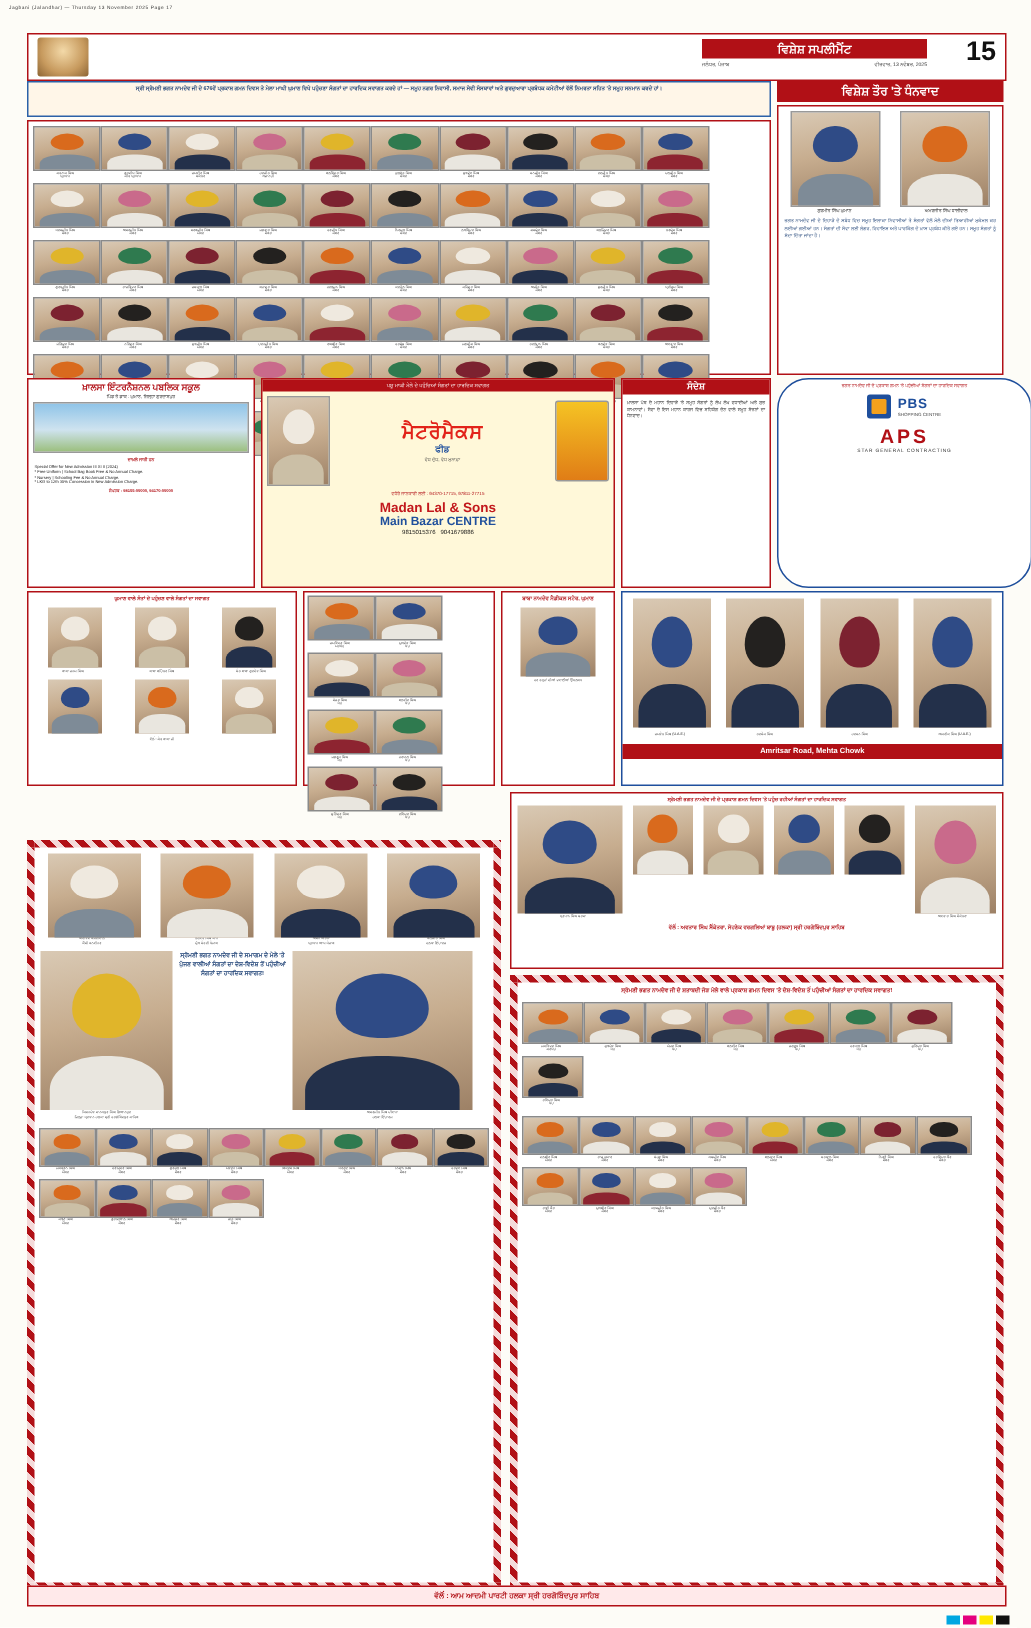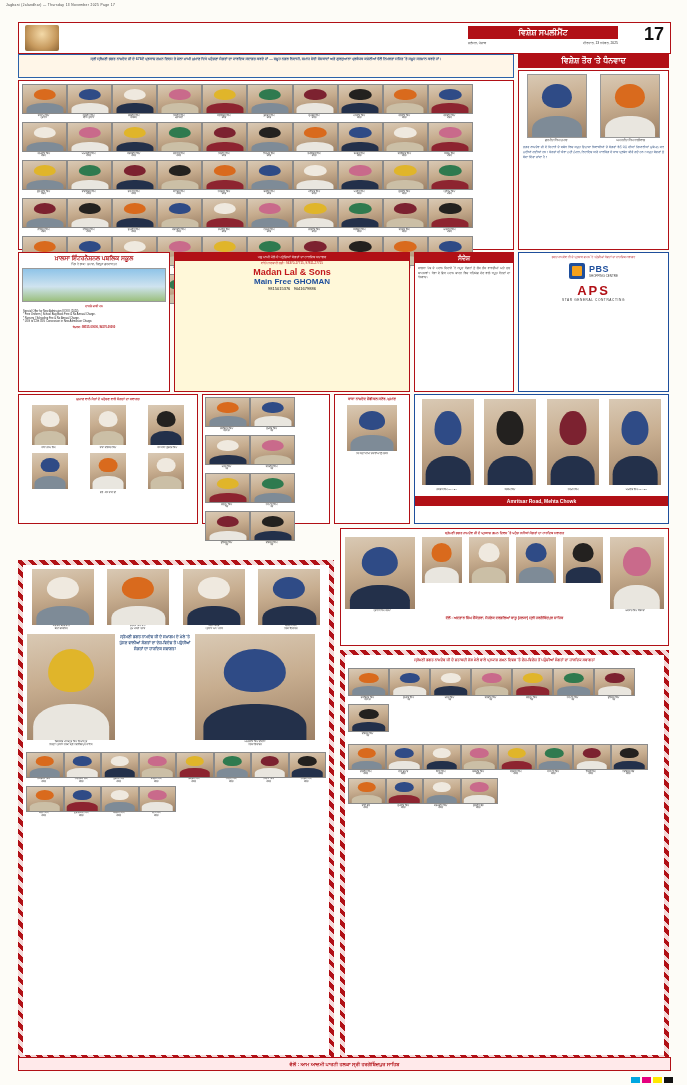--- a/index.html
+++ b/index.html
@@ -101,21 +101,21 @@
 
 <div class="page">
 
   <div class="masthead">
     <div class="mh-strip">Jagbani (Jalandhar) — Thursday  13 November 2025    Page 17</div>
   </div>
 
   <div class="topbar">
     <div class="guru"></div>
     <div class="spl">ਵਿਸ਼ੇਸ਼ ਸਪਲੀਮੈਂਟ</div>
-    <div class="num">17</div>
+    <div class="num">15</div>
     <div class="meta">
       <span>ਜਲੰਧਰ, ਪੰਜਾਬ</span>
       <span>ਵੀਰਵਾਰ, 13 ਨਵੰਬਰ, 2025</span>
     </div>
   </div>
 
   <div class="lead">
     <p>ਸ੍ਰੀ ਸ੍ਰੋਮਣੀ ਭਗਤ ਨਾਮਦੇਵ ਜੀ ਦੇ 676ਵੇਂ ਪ੍ਰਕਾਸ਼ ਗਮਨ ਦਿਵਸ ਤੇ ਮੇਲਾ ਮਾਘੀ ਘੁਮਾਣ ਵਿਖੇ ਪਹੁੰਚਣਾ ਸੰਗਤਾਂ ਦਾ ਹਾਰਦਿਕ ਸਵਾਗਤ ਕਰਦੇ ਹਾਂ — ਸਮੂਹ ਨਗਰ ਨਿਵਾਸੀ, ਸਮਾਜ ਸੇਵੀ ਸੰਸਥਾਵਾਂ ਅਤੇ ਗੁਰਦੁਆਰਾ ਪ੍ਰਬੰਧਕ ਕਮੇਟੀਆਂ ਵੱਲੋਂ ਨਿਮਰਤਾ ਸਹਿਤ 'ਤੇ ਸਮੂਹ ਸਨਮਾਨ ਕਰਦੇ ਹਾਂ।</p>
   </div>
 
@@ -422,38 +422,47 @@
       <div class="adline">Special Offer for New Admission III XI II (2024)</div>
       <div class="adline">* Free Uniform | School Bag Book Free &amp; No Annual Charge.</div>
       <div class="adline">* Nursery | Schooling Fee &amp; No Annual Charge.</div>
       <div class="adline">* LKG to 12th 35% Concession in New Admission Charge.</div>
       <div class="adline bold" style="color:#b11016;text-align:center;margin-top:2px;">ਸੰਪਰਕ : 98155-00000, 94170-00000</div>
     </div>
   </div>
 
   <div class="ad" style="left:174px;top:252px;width:236px;height:140px;background:#fff8d9;">
     <div style="background:#b11016;color:#fff;font-size:3.4px;text-align:center;line-height:8px;height:8px;">ਪਸ਼ੂ ਮਾਘੀ ਮੇਲੇ ਦੇ ਪਹੁੰਚਿਆਂ ਸੰਗਤਾਂ ਦਾ ਹਾਰਦਿਕ ਸਵਾਗਤ</div>
+    <div style="display:flex;align-items:center;gap:3px;padding:3px;">
+      <div class="ph t-white s-cream" style="width:40px;height:58px;border:.5px solid #999;"></div>
+      <div style="flex:1;text-align:center;">
+        <div style="font-size:13px;font-weight:bold;color:#e2231a;letter-spacing:.5px;">ਮੈਟਰੋਮੈਕਸ</div>
+        <div style="font-size:6px;font-weight:bold;color:#1f4f9c;">ਫੀਡ</div>
+        <div style="font-size:3.2px;color:#444;margin-top:1px;">ਵੱਧ ਦੁੱਧ, ਵੱਧ ਮੁਨਾਫ਼ਾ</div>
+      </div>
+      <div style="width:34px;height:52px;background:linear-gradient(180deg,#f5c324,#e07d16);border:.5px solid #999;border-radius:2px;"></div>
+    </div>
     <div style="font-size:3px;text-align:center;color:#b11016;">ਵਧੇਰੇ ਜਾਣਕਾਰੀ ਲਈ : 94370-17715, 97811-27715</div>
     <div style="text-align:center;margin-top:2px;">
       <div style="font-size:9px;font-weight:bold;color:#c2181c;">Madan Lal &amp; Sons</div>
-      <div style="font-size:8px;font-weight:bold;color:#1f4f9c;">Main Free GHOMAN</div>
+      <div style="font-size:8px;font-weight:bold;color:#1f4f9c;">Main Bazar CENTRE</div>
       <div style="font-size:4px;color:#111;">
         <span>9815015376</span>
         &nbsp;
         <span>9041679886</span>
       </div>
     </div>
   </div>
 
   <div class="rbox" style="left:414px;top:252px;width:100px;height:140px;">
     <div class="rhead">ਸੰਦੇਸ਼</div>
     <div style="padding:3px;font-size:3px;line-height:1.5;text-align:justify;color:#222;">ਖ਼ਾਲਸਾ ਪੰਥ ਦੇ ਮਹਾਨ ਦਿਹਾੜੇ 'ਤੇ ਸਮੂਹ ਸੰਗਤਾਂ ਨੂੰ ਲੱਖ ਲੱਖ ਵਧਾਈਆਂ ਅਤੇ ਸ਼ੁਭ ਕਾਮਨਾਵਾਂ। ਸੇਵਾ ਦੇ ਇਸ ਮਹਾਨ ਕਾਰਜ ਵਿਚ ਸਹਿਯੋਗ ਦੇਣ ਵਾਲੇ ਸਮੂਹ ਸੱਜਣਾਂ ਦਾ ਧੰਨਵਾਦ।</div>
   </div>
 
-  <div class="rbox" style="left:518px;top:252px;width:151px;height:140px;border-color:#1f4f9c;">
+  <div class="rbox" style="left:518px;top:252px;width:170px;height:140px;border-color:#1f4f9c;border-radius:21px;">
     <div style="font-size:3px;text-align:center;color:#b11016;padding:2px 2px 0 2px;">ਭਗਤ ਨਾਮਦੇਵ ਜੀ ਦੇ ਪ੍ਰਕਾਸ਼ ਗਮਨ 'ਤੇ ਪਹੁੰਚੀਆਂ ਸੰਗਤਾਂ ਦਾ ਹਾਰਦਿਕ ਸਵਾਗਤ</div>
     <div class="pbs" style="margin-top:4px;">
       <div class="pbs-mark"></div>
       <div>
         <div class="pbs-name">PBS</div>
         <div class="pbs-sub">SHOPPING CENTRE</div>
       </div>
     </div>
     <div style="text-align:center;margin-top:4px;">
       <div class="aps-name">APS</div>

